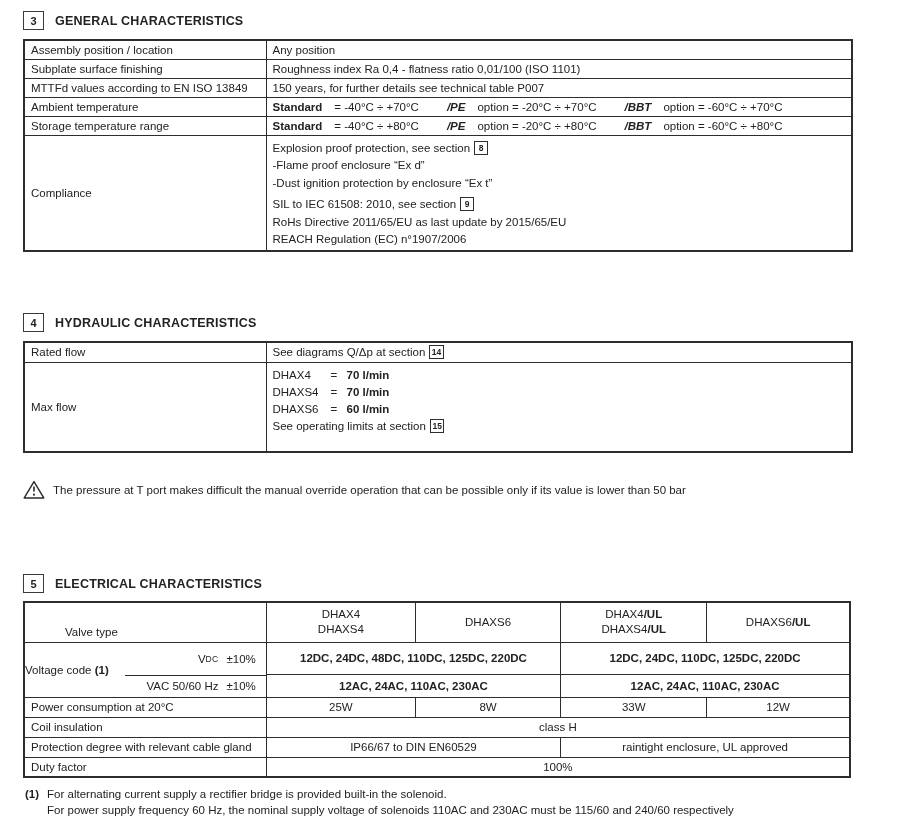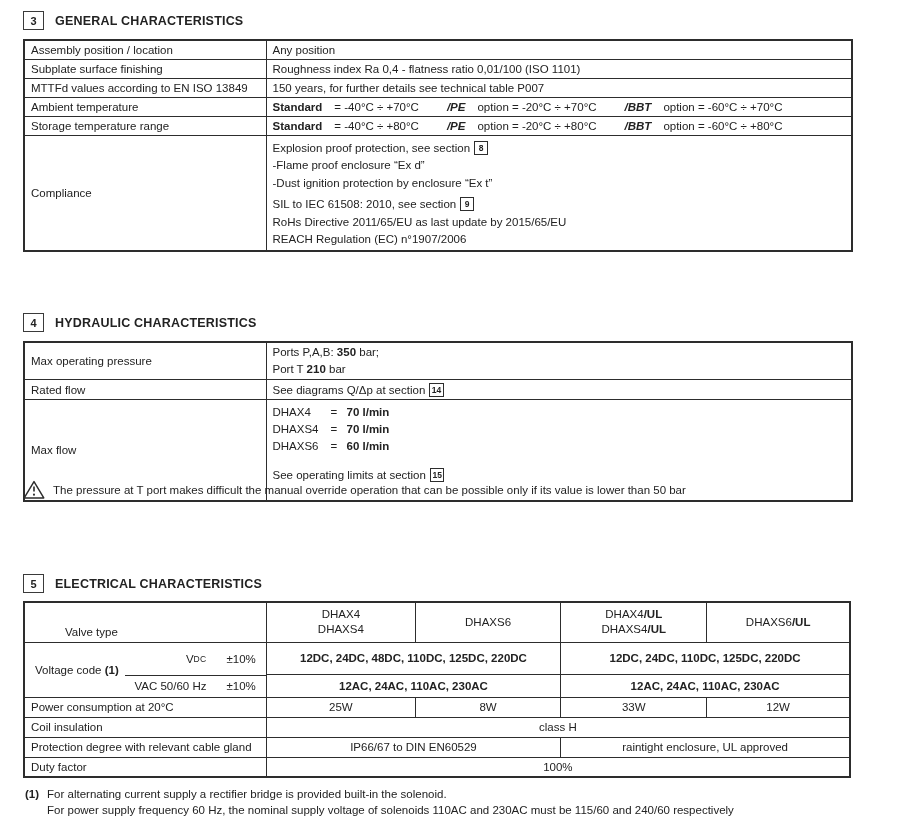--- a/index.html
+++ b/index.html
@@ -24,33 +24,33 @@
 
   .sv{margin-left:12px;}
   .gap{margin-left:28px;font-style:italic;}
 
   .cmp-line{line-height:17.5px;}
   .cmp-gap{margin-top:4px;}
 
   .ln{line-height:17px;}
   .flow-name{display:inline-block;width:58px;}
   .flow-eq{display:inline-block;width:16px;}
-  .flow-note{margin-top:12px;}
+  .flow-note{margin-top:0;}
 
   
   .vt-label{vertical-align:bottom;padding-bottom:4px;padding-left:40px;}
   .hdr2{line-height:15px;}
   .vcell{padding:0;position:relative;}
-  .vlabel{position:absolute;left:10px;top:0;bottom:0;display:flex;align-items:center;font-size:11.5px;}
+  .vlabel{position:absolute;left:0;top:0;bottom:0;display:flex;align-items:center;font-size:11.5px;}
   .vsubs{position:absolute;left:100px;right:0;top:0;bottom:0;display:flex;flex-direction:column;}
   .vrow1{height:32px;border-bottom:1px solid #2d2d2d;display:flex;align-items:center;
          justify-content:flex-end;padding-right:10px;}
   .vrow2{flex:1;display:flex;align-items:center;justify-content:flex-end;padding-right:10px;}
   .vsmall{font-size:8.5px;letter-spacing:.3px;}
-  .vtol{margin-left:20px;text-align:center;}
+  .vtol{margin-left:8px;text-align:center;}
 
   
   .warn{position:absolute;left:23px;top:480px;display:flex;align-items:center;gap:8px;font-size:11.5px;}
 
   
   .footnote{position:absolute;left:25px;top:786px;font-size:11.5px;line-height:16px;display:flex;gap:8px;}
   .fn-marker{font-weight:700;}
 </style>
 </head>
 <body>
@@ -113,27 +113,20 @@
     <div class="title">HYDRAULIC CHARACTERISTICS</div>
   </div>
 
   <div class="tbl" style="top:341px">
     <table>
       <colgroup>
           <col style="width:242px">
           <col style="width:586px">
         </colgroup>
       <tbody>
-          <tr style="height:36px">
-        <td>Max operating pressure</td>
-        <td>
-          <div class="ln"><span>Ports P,A,B:</span> <b>350</b> <span>bar;</span></div>
-          <div class="ln"><span>Port T</span> <b>210</b> <span>bar</span></div>
-        </td>
-      </tr>
       <tr style="height:20px">
         <td>Rated flow</td>
         <td>
           <span>See diagrams Q/Δp at section</span><span class="ref">14</span>
         </td>
       </tr>
       <tr style="height:72px">
         <td>Max flow</td>
         <td style="padding-top:4px;padding-bottom:16px;">
           <div class="ln"><span class="flow-name">DHAX4</span><span class="flow-eq">=</span><b>70 l/min</b></div>

